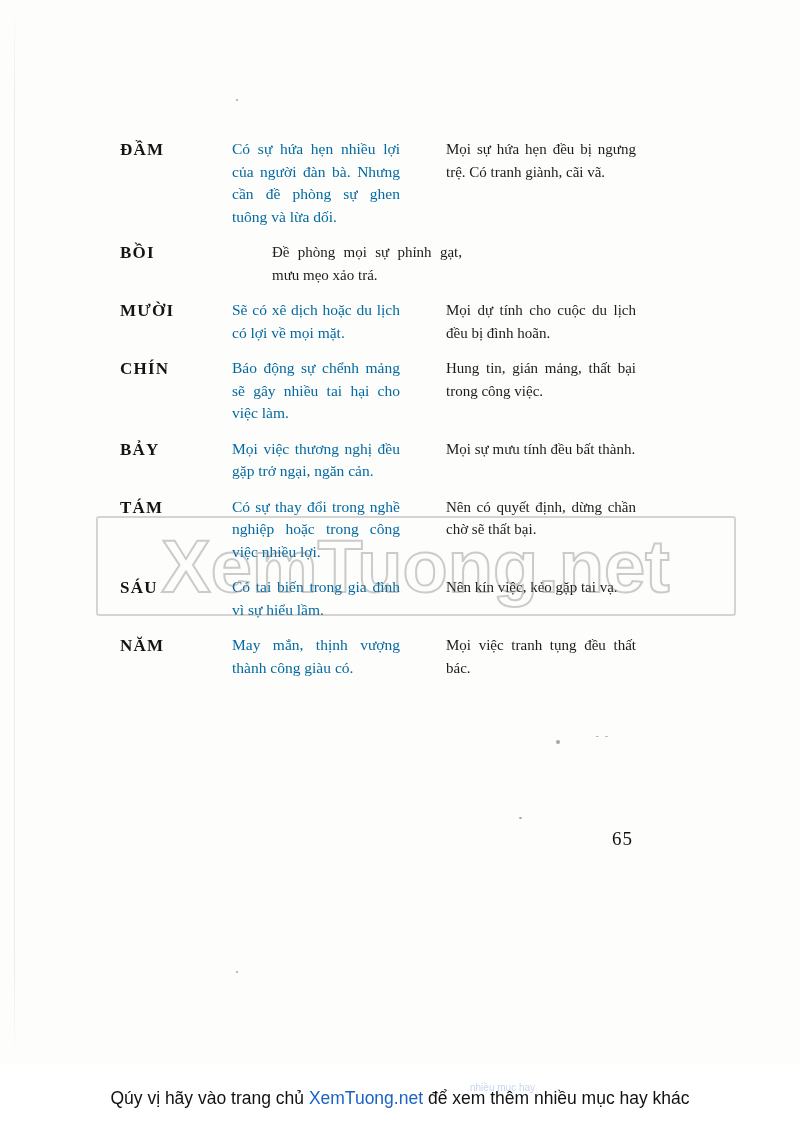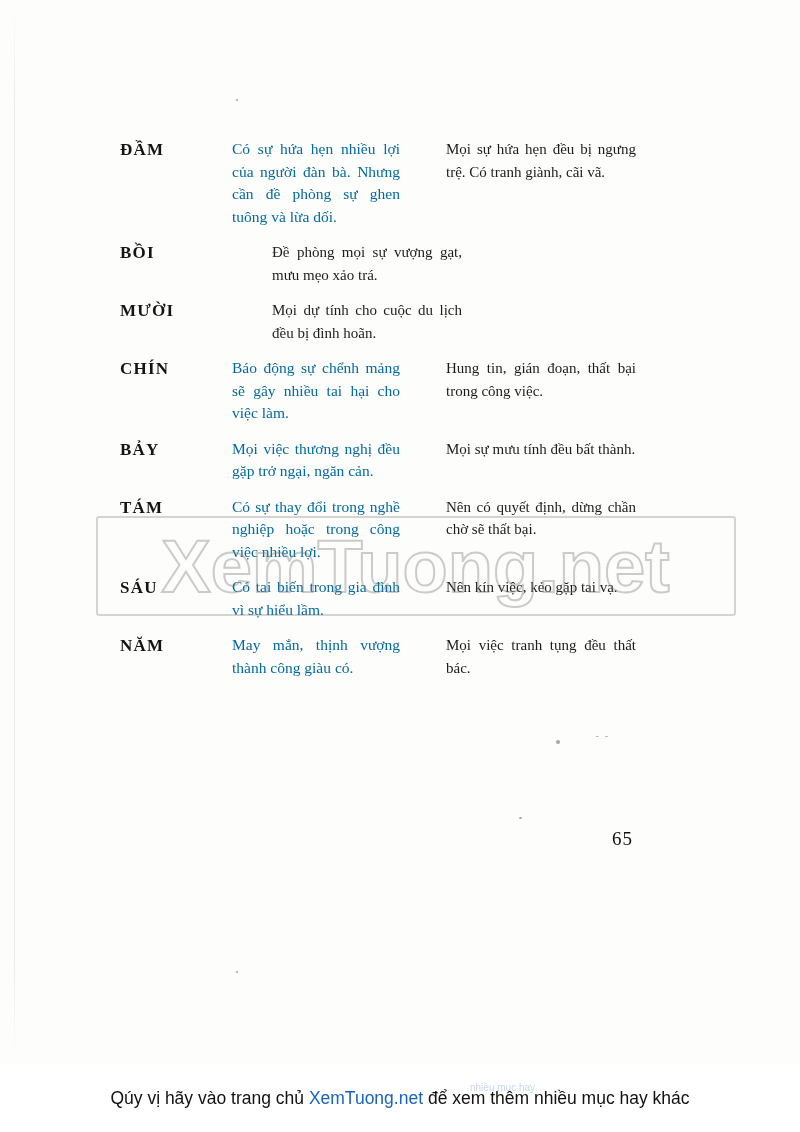--- a/index.html
+++ b/index.html
@@ -178,34 +178,35 @@
     <div class="row">
       <div class="col-label">ĐẦM</div>
       <div class="col-text">Có sự hứa hẹn nhiều lợi của người đàn bà. Nhưng cần đề phòng sự ghen tuông và lừa dối.</div>
       <div class="col-spacer"></div>
       <div class="col-text2">Mọi sự hứa hẹn đều bị ngưng trệ. Có tranh giành, cãi vã.</div>
     </div>
 
     <div class="row">
       <div class="col-label">BỒI</div>
       <div class="col-spacer"></div>
-      <div class="col-text2">Đề phòng mọi sự vượng gạt, mưu mẹo xảo trá.</div>
+      <div class="col-text2">Đề phòng mọi sự phỉnh gạt, mưu mẹo xảo trá.</div>
     </div>
 
     <div class="row">
       <div class="col-label">MƯỜI</div>
+      <div class="col-text">Sẽ có xê dịch hoặc du lịch có lợi về mọi mặt.</div>
       <div class="col-spacer"></div>
       <div class="col-text2">Mọi dự tính cho cuộc du lịch đều bị đình hoãn.</div>
     </div>
 
     <div class="row">
       <div class="col-label">CHÍN</div>
       <div class="col-text">Báo động sự chểnh mảng sẽ gây nhiều tai hại cho việc làm.</div>
       <div class="col-spacer"></div>
-      <div class="col-text2">Hung tin, gián đoạn, thất bại trong công việc.</div>
+      <div class="col-text2">Hung tin, gián mảng, thất bại trong công việc.</div>
     </div>
 
     <div class="row">
       <div class="col-label">BẢY</div>
       <div class="col-text">Mọi việc thương nghị đều gặp trở ngại, ngăn cản.</div>
       <div class="col-spacer"></div>
       <div class="col-text2">Mọi sự mưu tính đều bất thành.</div>
     </div>
 
     <div class="row">

